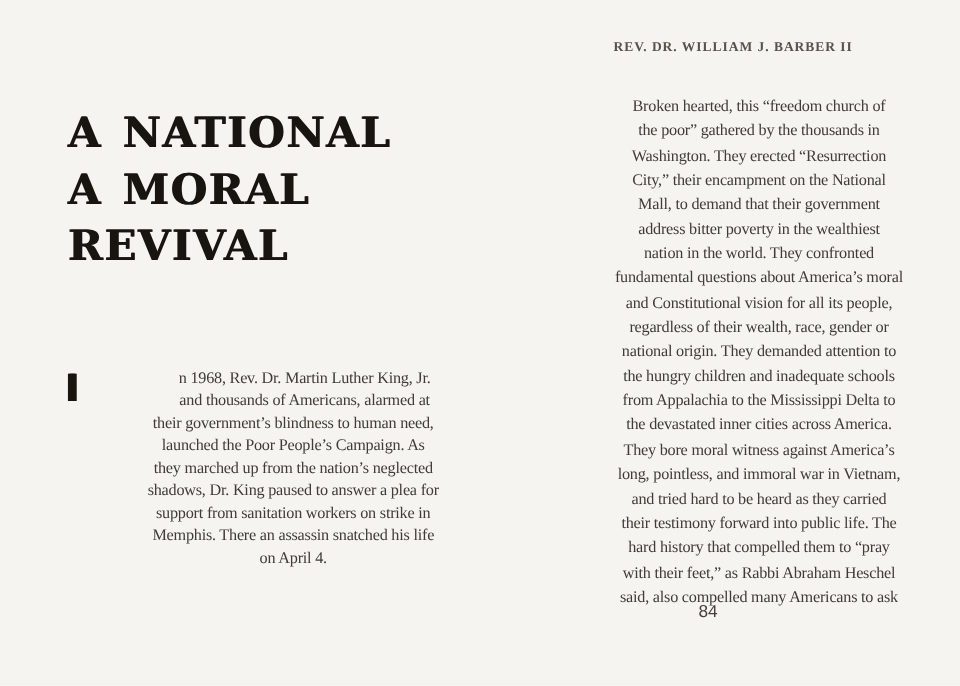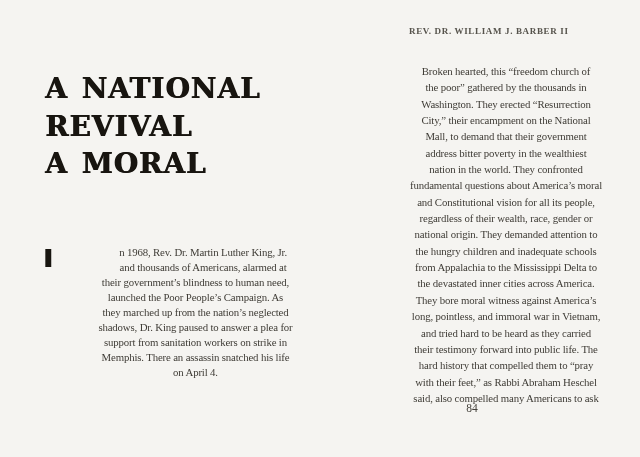--- a/index.html
+++ b/index.html
@@ -84,37 +84,37 @@
     width: 268px;
     line-height: 16.35px;
   }
 
   .page-number {
     position: absolute;
     left: 452px;
     top: 402px;
     width: 40px;
     text-align: center;
-    font-family: Liberation Serif, serif;
+    font-family: Liberation Sans, sans-serif;
     font-size: 11.5px;
     color: var(--folio-text, #45423c);
   }
 </style>
 </head>
 <body>
 
 <div class="spread">
 
   <div class="running-header">REV. DR. WILLIAM J. BARBER II</div>
 
   <div class="left-page">
     <h1 class="chapter-title">
       <span class="title-line">A NATIONAL</span>
+      <span class="title-line">A MORAL</span>
       <span class="title-line">REVIVAL</span>
-      <span class="title-line">A MORAL</span>
     </h1>
   </div>
 
   <p class="body-text left-body">
     <span class="dropcap">I</span>
     <span class="lines">n 1968, Rev. Dr. Martin Luther King, Jr.
 and thousands of Americans, alarmed at
 their government’s blindness to human need,
 launched the Poor People’s Campaign. As
 they marched up from the nation’s neglected

